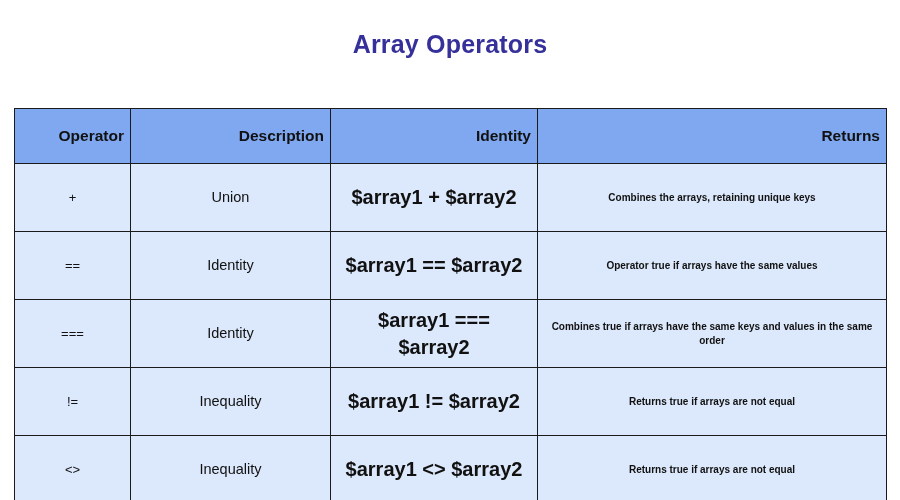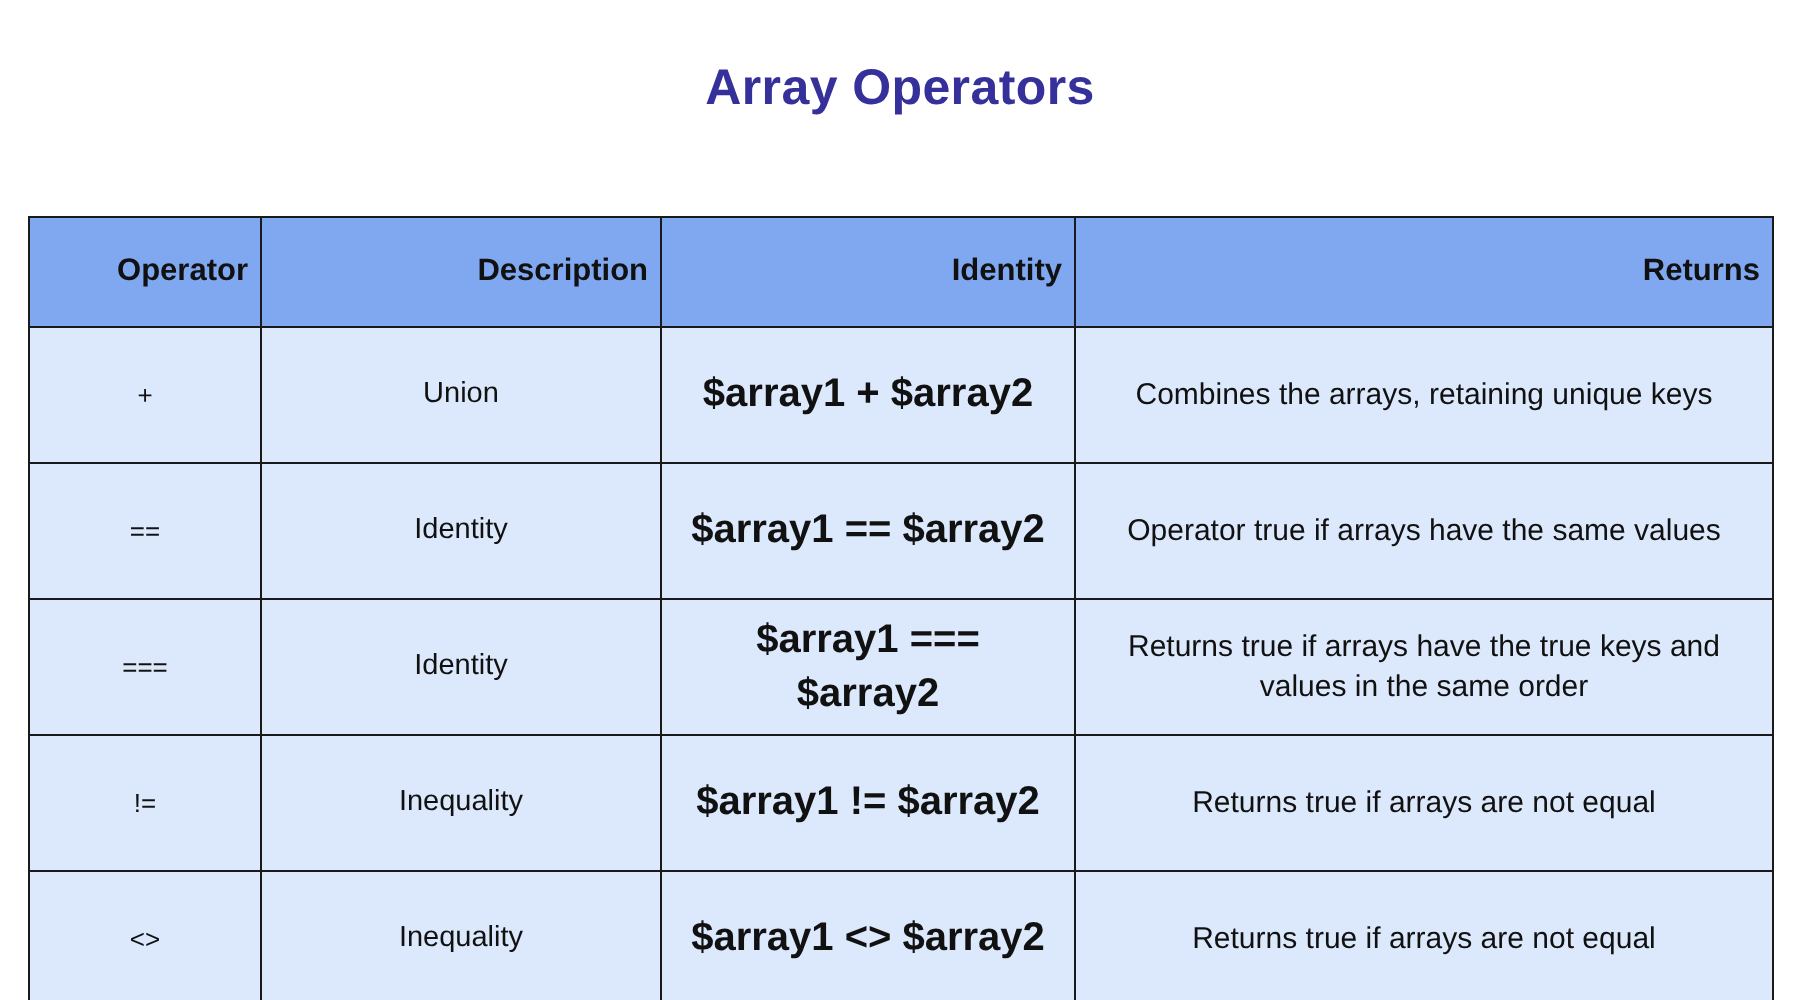--- a/index.html
+++ b/index.html
@@ -84,22 +84,22 @@
   td.cell-description {
     font-size: 14.5px;
     font-weight: normal;
     margin-top: 33px;
   }
   td.cell-example {
     font-size: 20px;
     font-weight: bold;
   }
   td.cell-result {
-    font-size: 15px;
-    font-weight: normal;
+    font-size: 10px;
+    font-weight: bold;
   }
 </style>
 </head>
 <body>
 
 <div class="page">
 
   <div class="page-title">Array Operators</div>
 
   <div class="table-wrap">
@@ -128,21 +128,21 @@
         <tr>
           <td class="cell-operator">==</td>
           <td class="cell-description">Identity</td>
           <td class="cell-example">$array1 == $array2</td>
           <td class="cell-result">Operator true if arrays have the same values</td>
         </tr>
         <tr>
           <td class="cell-operator">===</td>
           <td class="cell-description">Identity</td>
           <td class="cell-example">$array1 === $array2</td>
-          <td class="cell-result">Returns true if arrays have the true keys and values in the same order</td>
+          <td class="cell-result">Combines true if arrays have the same keys and values in the same order</td>
         </tr>
         <tr>
           <td class="cell-operator">!=</td>
           <td class="cell-description">Inequality</td>
           <td class="cell-example">$array1 != $array2</td>
           <td class="cell-result">Returns true if arrays are not equal</td>
         </tr>
         <tr>
           <td class="cell-operator">&lt;&gt;</td>
           <td class="cell-description">Inequality</td>

